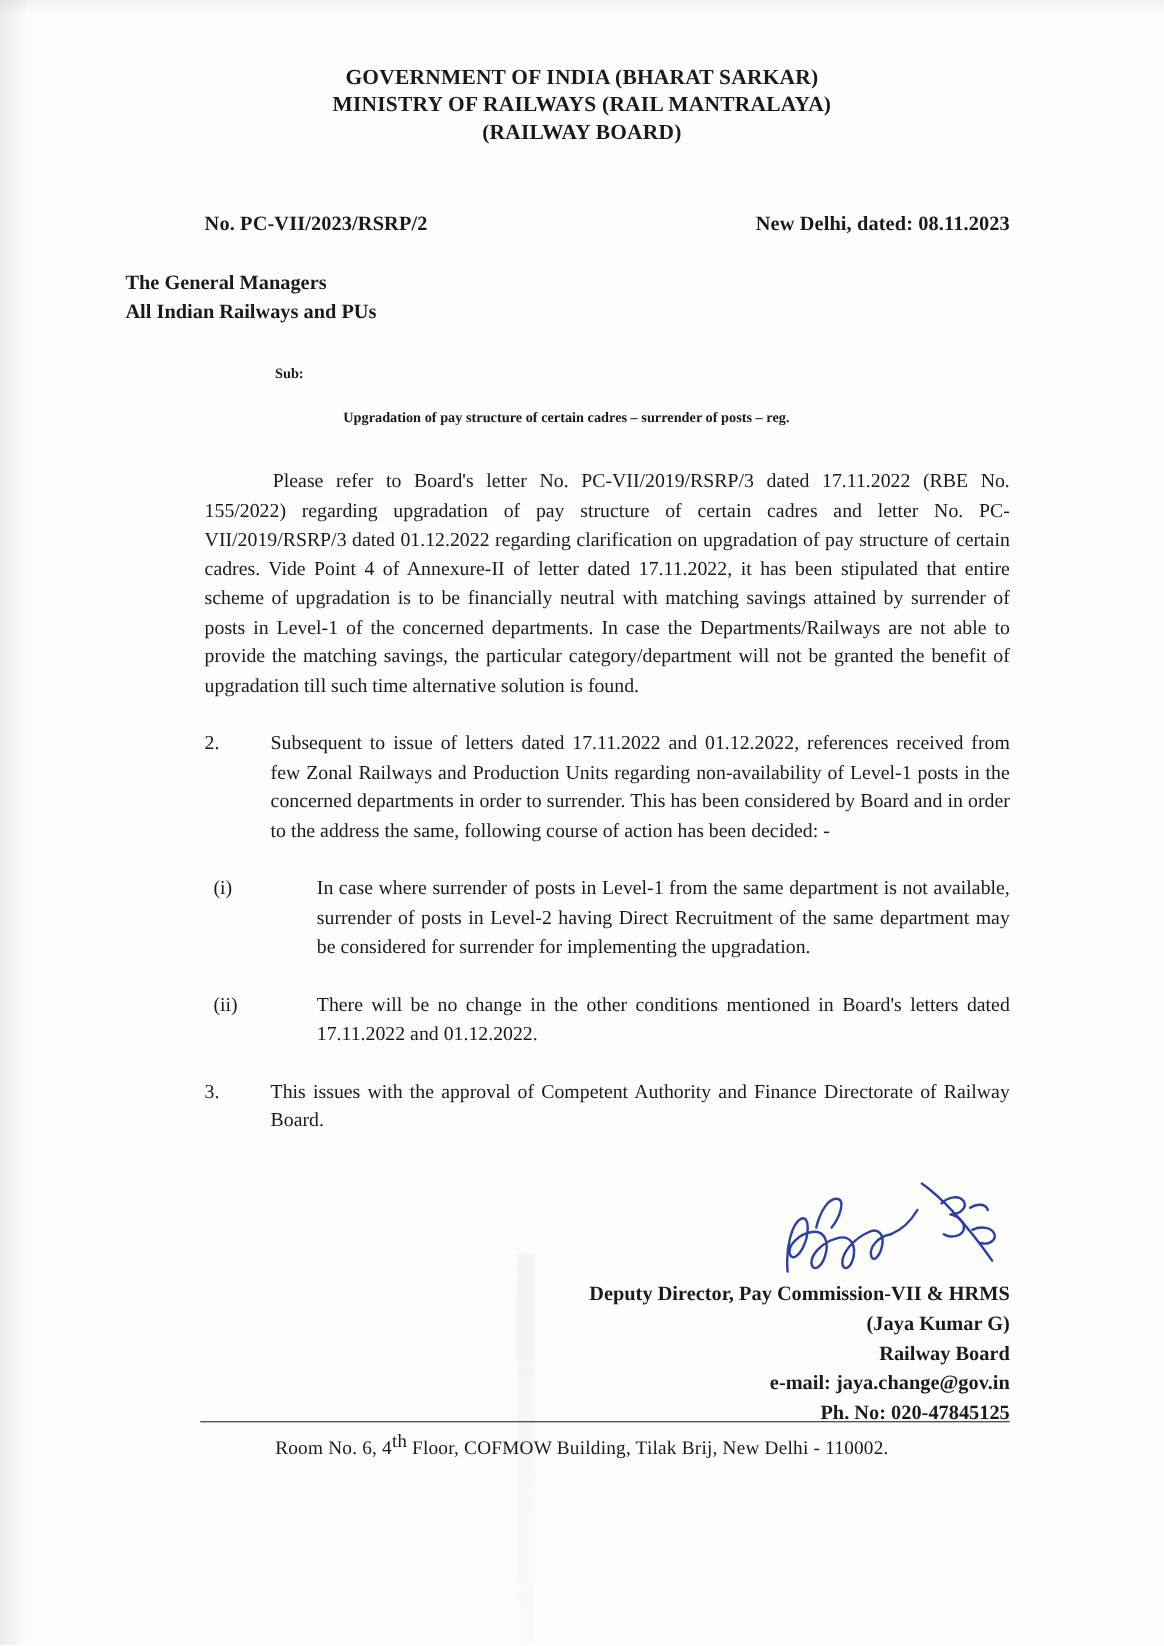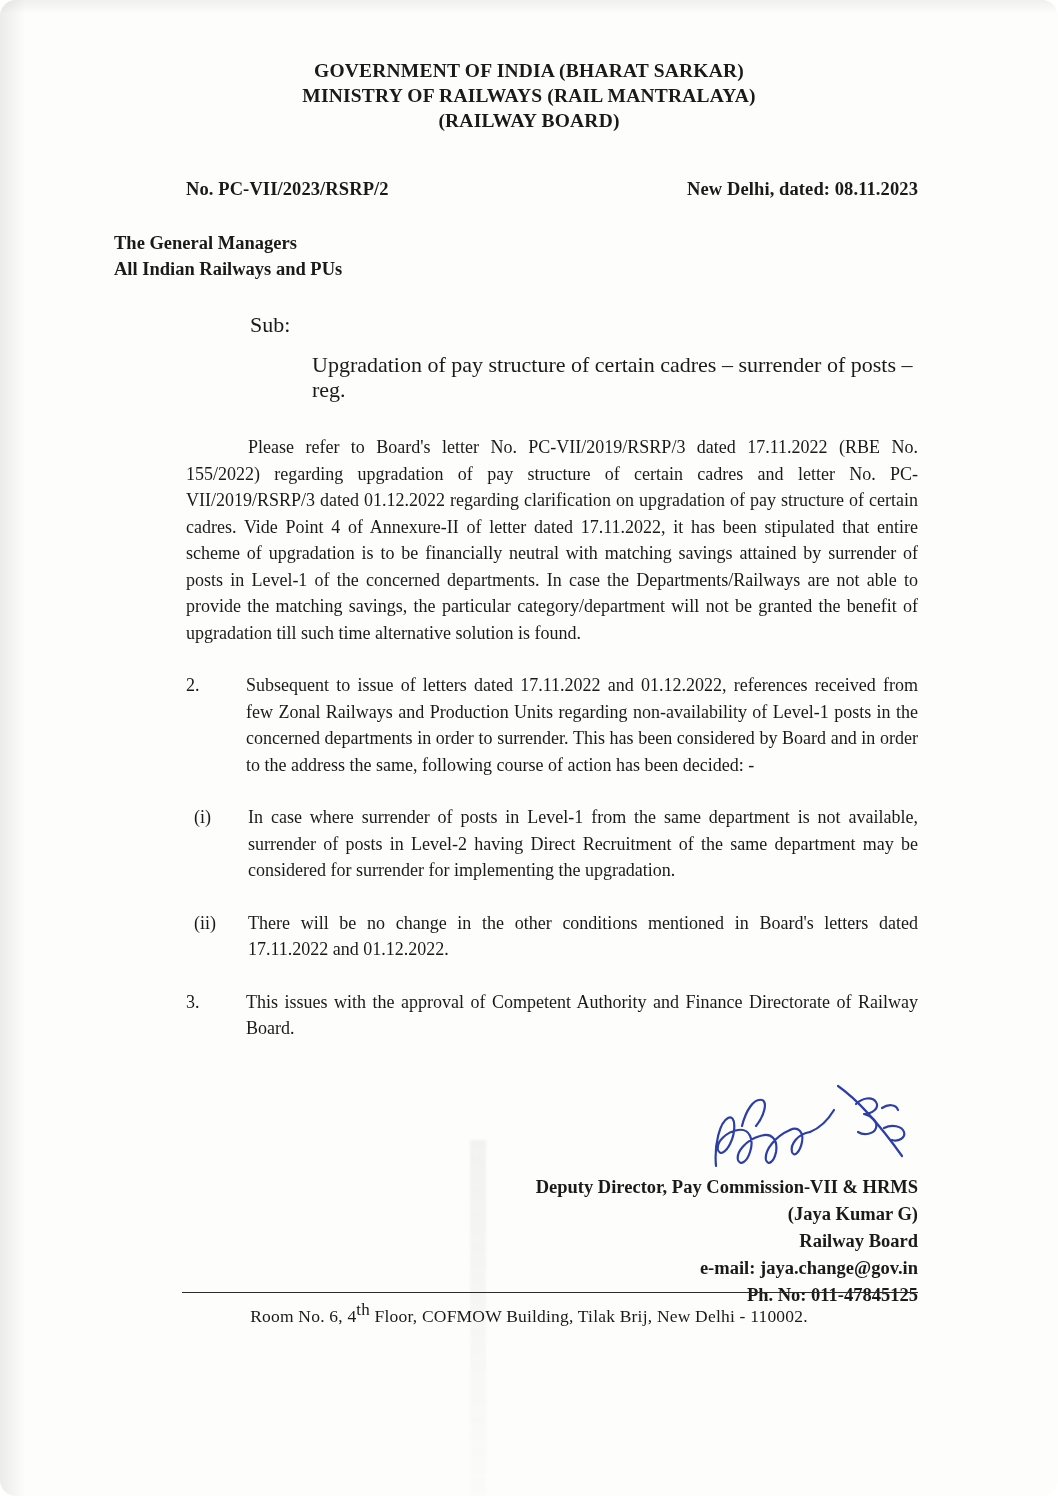--- a/index.html
+++ b/index.html
@@ -8,21 +8,20 @@
     background: #ffffff;
   }
   .page {
     position: relative;
     width: 1058px;
     height: 1496px;
     background: #fdfdfb;
     font-family: "Liberation Serif", serif;
     color: #1a1a1a;
     overflow: hidden;
-    border-radius: 16px;
   }
   .inner {
     position: absolute;
     left: 0;
     top: 0;
     width: 1058px;
     height: 1496px;
   }
   
   .letterhead {
@@ -40,38 +39,38 @@
     margin-top: 46px;
     padding: 0 140px 0 186px;
     display: flex;
     justify-content: space-between;
     align-items: baseline;
     font-weight: bold;
     font-size: 18.5px;
     text-align: center;
   }
   .ref-no { letter-spacing: 0.1px; }
-  .ref-date { letter-spacing: 0.1px; }
+  .ref-date { letter-spacing: 0.1px; margin-top: 15px; }
 
   
   .addressee {
     margin-top: 30px;
     padding-left: 114px;
     font-weight: bold;
     font-size: 18.5px;
     line-height: 26px;
   }
 
   
   .subject {
     margin-top: 30px;
     padding-left: 250px;
     padding-right: 140px;
-    font-weight: normal;
-    font-size: 22px;
+    font-weight: bold;
+    font-size: 13px;
     line-height: 25px;
     display: flex;
   }
   .subject .sub-label {
     width: 62px;
     flex: 0 0 62px;
   }
   .subject .sub-text {
     flex: 1 1 auto;
     margin-top: 40px;
@@ -111,20 +110,21 @@
     margin-top: 26px;
   }
   .roman-item .marker {
     flex: 0 0 62px;
     padding-left: 8px;
     box-sizing: border-box;
   }
   .roman-item .txt {
     flex: 1 1 auto;
     text-align: justify;
+    margin-left: 40px;
   }
 
   
   .sig-area {
     margin-top: 20px;
     position: relative;
     height: 250px;
   }
   .signature-mark {
     position: absolute;
@@ -253,21 +253,21 @@
             <path d="M176,38 C182,34 190,34 192,40"></path>
             <path d="M178,58 C186,54 196,56 198,62 C200,68 192,72 186,70"></path>
           </g>
         </svg>
       </div>
       <div class="sig-lines">
         <div>Deputy Director, Pay Commission-VII &amp; HRMS</div>
         <div>(Jaya Kumar G)</div>
         <div>Railway Board</div>
         <div>e-mail: jaya.change@gov.in</div>
-        <div>Ph. No: 011-47845125</div>
+        <div>Ph. No: 020-47845125</div>
       </div>
     </div>
 
     <div class="artifact"></div>
 
     <div class="footer-rule"></div>
     <div class="footer-text"><span>Room No. 6, 4</span><sup>th</sup><span> Floor, COFMOW Building, Tilak Brij, New Delhi - 110002.</span></div>
 
   </div>
 </div>

